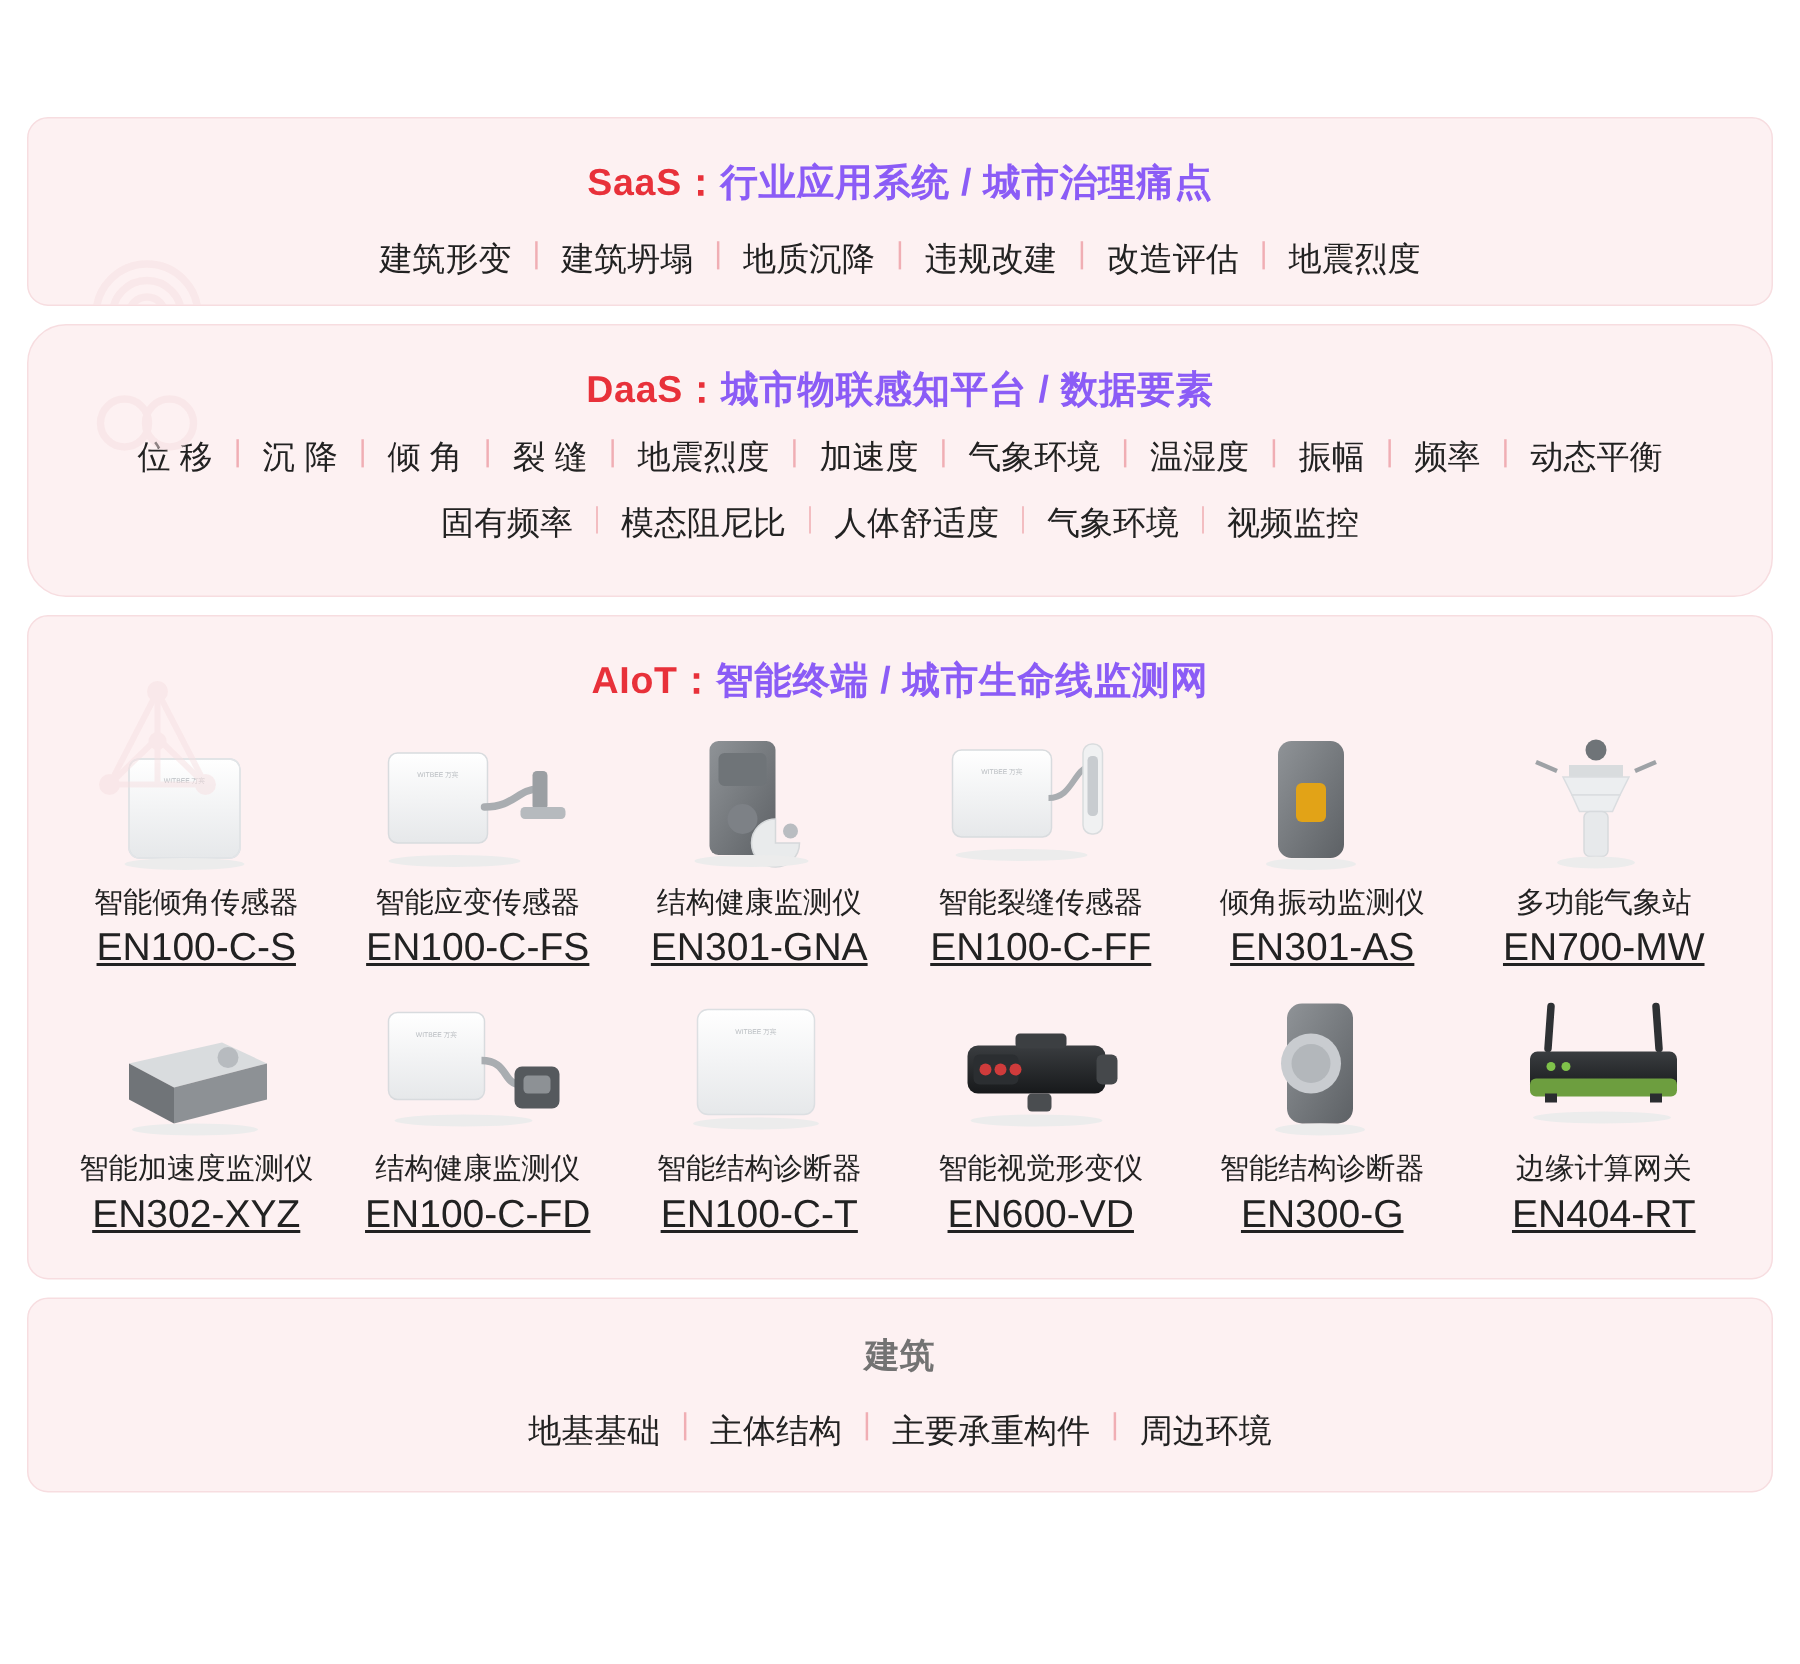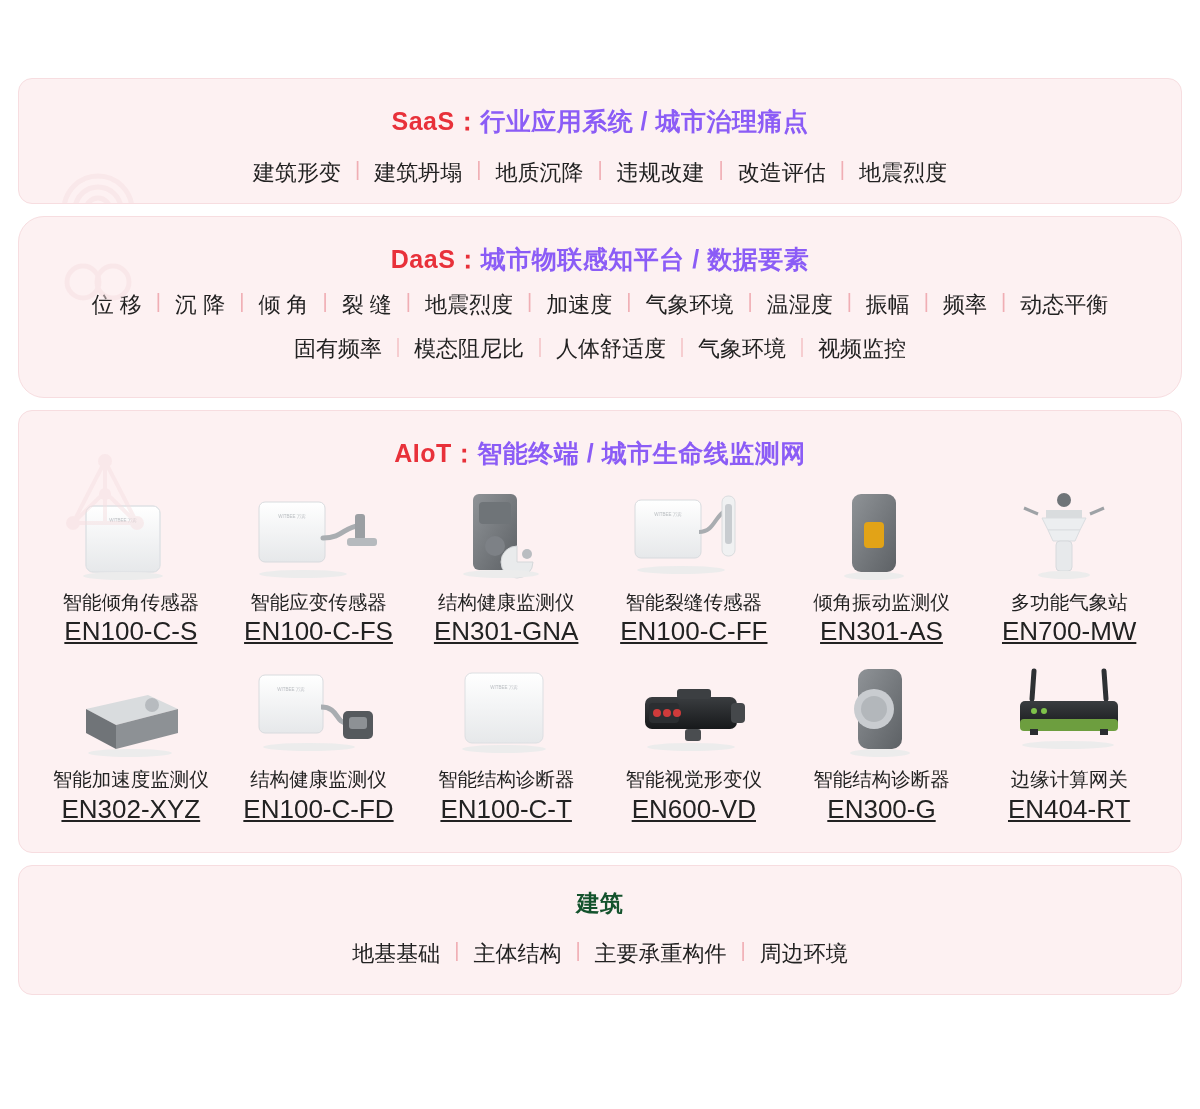--- a/index.html
+++ b/index.html
@@ -548,21 +548,21 @@
               <ellipse cx="74" cy="80" rx="46" ry="4" fill="#ececec"></ellipse>
             </svg>
           </div>
           <div class="dev-name">边缘计算网关</div>
           <div class="dev-model">EN404-RT</div>
         </div>
       </div>
   </div>
 
   <div class="card" id="building-card">
-    <div class="card-title accent" style="color:#14532d;">建筑</div>
+    <div class="card-title accent" style="color:#737373;">建筑</div>
     <div class="row" id="building-items">
         <span class="item">地基基础</span>
         <span class="divider">|</span>
         <span class="item">主体结构</span>
         <span class="divider">|</span>
         <span class="item">主要承重构件</span>
         <span class="divider">|</span>
         <span class="item">周边环境</span>
       </div>
   </div>

